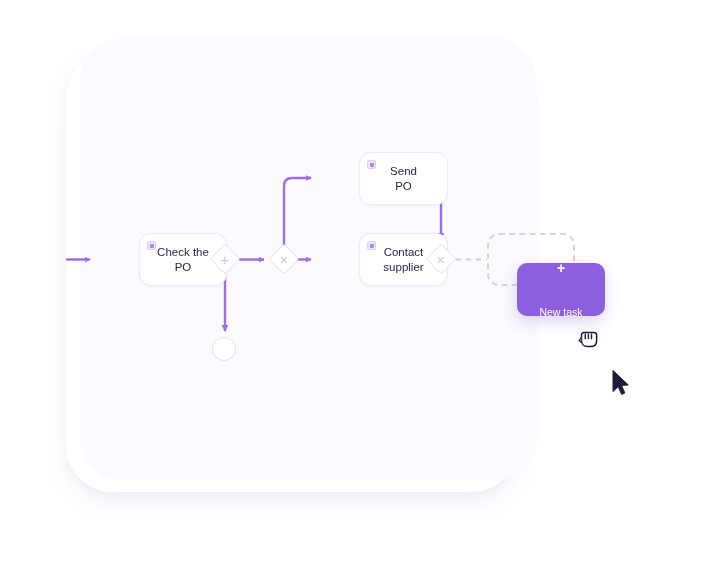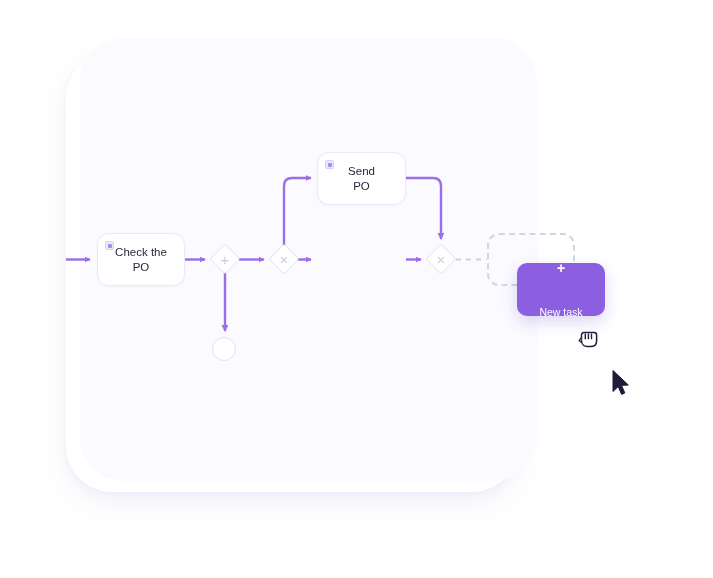--- a/index.html
+++ b/index.html
@@ -49,20 +49,21 @@
   .task {
     position: absolute;
     background: #ffffff;
     border: 1px solid #eceaf4;
     border-radius: 12px;
     box-shadow: 0 1px 3px rgba(100, 90, 160, 0.05);
     display: flex;
     align-items: center;
     justify-content: center;
     box-sizing: border-box;
+    margin-left: 42px;
   }
   .task-label {
     font-size: 11.5px;
     line-height: 15px;
     color: #2b2640;
     text-align: center;
     white-space: pre-line;
     font-family: "Liberation Sans", sans-serif;
   }
   .task-badge {
@@ -253,20 +254,25 @@
     <span class="gw-shape"></span>
     <span class="gw-glyph">×</span>
   </div>
 
   <div class="task" style="left:317px; top:152px; width:89px; height:53px;">
     <span class="task-badge"></span>
     <span class="task-label">Send
 PO</span>
   </div>
 
+  <div class="task" style="left:317px; top:233px; width:89px; height:53px;">
+    <span class="task-badge"></span>
+    <span class="task-label">Contact
+supplier</span>
+  </div>
 
   <div class="gateway" style="left:427px; top:245px;">
     <span class="gw-shape"></span>
     <span class="gw-glyph">×</span>
   </div>
 
   <div class="end-event" style="left:212px; top:337px;"></div>
 
   <div class="drop-zone"></div>
 

